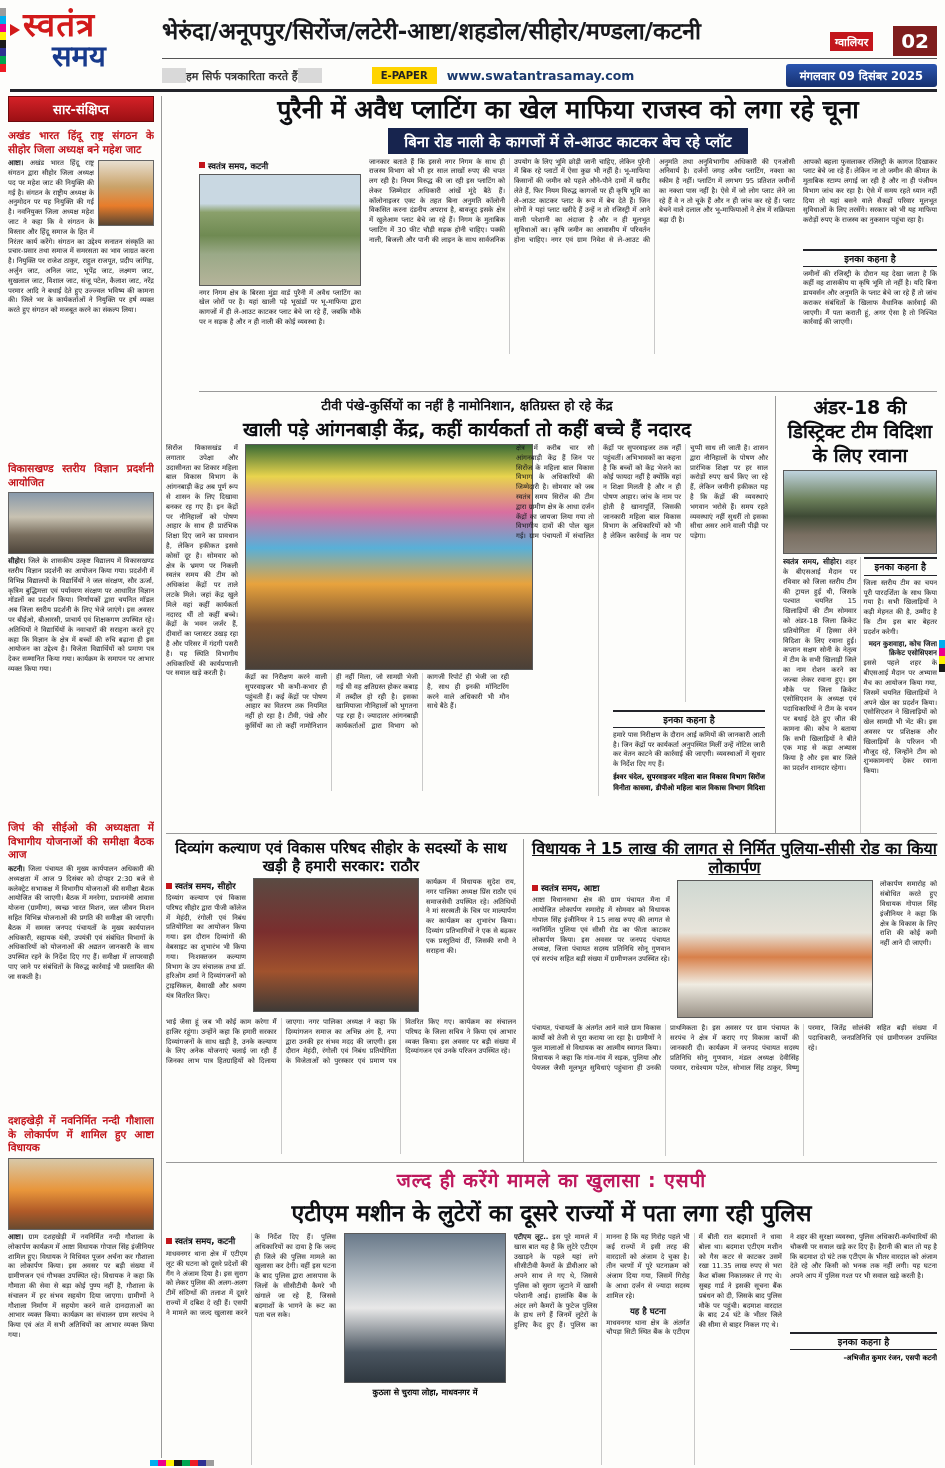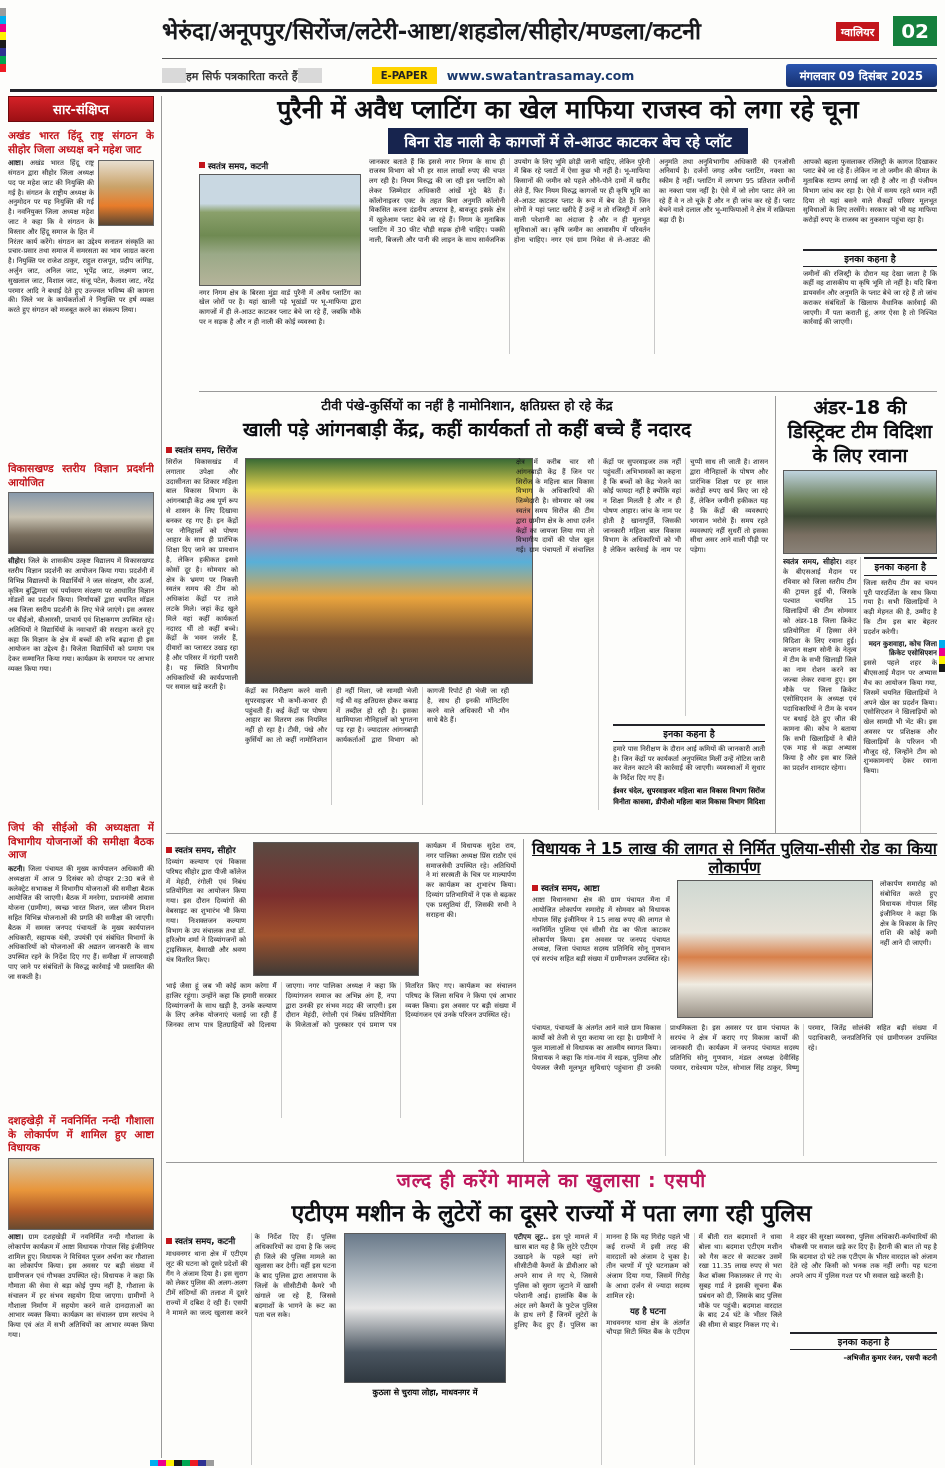--- a/index.html
+++ b/index.html
@@ -12,23 +12,23 @@
   .regbar-h { position:absolute; height:6px; display:flex; }
   .regbar-h div { width:8px; height:6px; }
 
   
   .header { position:absolute; left:10px; top:6px; right:8px; height:86px; border-bottom:3px solid #23242a; }
   .logo { position:absolute; left:0; top:2px; width:148px; }
   .logo .l1 { color:#d21a1a; font-size:33px; font-weight:800; line-height:1; letter-spacing:1px; }
   .logo .l1:before { content:""; display:inline-block; width:0; height:0; border-left:10px solid #d21a1a; border-top:6px solid transparent; border-bottom:6px solid transparent; margin-right:3px; }
   .logo .l2 { color:#173a8c; font-size:29px; font-weight:800; line-height:1.05; margin-left:42px; }
   .locations { position:absolute; left:152px; top:8px; right:92px; font-size:23px; font-weight:800; color:#17181c; white-space:nowrap; overflow:hidden; }
-  .ed-box { position:absolute; right:0; top:10px; display:flex; align-items:center; gap:14px;text-align:center; }
+  .ed-box { position:absolute; right:0; top:20px; display:flex; align-items:center; gap:20px;text-align:center; }
   .ed-name { background:#c3161c; color:#fff; font-size:11px; font-weight:700; padding:2px 5px; }
-  .ed-page { background:#15803d; color:#fff; font-size:20px; font-weight:800; padding:3px 8px; }
+  .ed-page { background:#7f1d1d; color:#fff; font-size:20px; font-weight:800; padding:3px 8px; }
   .subbar { position:absolute; left:152px; right:0; top:52px; height:30px; border-top:1.5px solid #555; display:flex; align-items:center; gap:10px; padding-top:4px; }
   .tagline { font-size:11px; font-weight:700; color:#3a3a3a; border-left:24px solid #d9d9d9; border-right:24px solid #d9d9d9; padding:0 0; }
   .epaper { background:#ffd400; color:#222; font-weight:800; font-size:10px; padding:3px 9px; margin-left:40px; }
   .website { font-size:12.5px; font-weight:800; color:#1b3a6e; }
   .datebox { margin-left:auto; background:linear-gradient(180deg,#2b55b0,#16306e); color:#fff; font-size:11.5px; font-weight:700; padding:4px 14px; border-radius:3px; }
 
   
   .sidebar { position:absolute; left:8px; top:96px; width:154px; bottom:10px; border-right:1px solid #999; padding-right:7px; display:flex; flex-direction:column; }
   .sb-head { background:linear-gradient(180deg,#d42127,#9c1014); color:#fff; text-align:center; font-weight:800; font-size:13px; padding:3px 0; border:1px solid #6d0a0d; }
   .sb-story { margin-top:7px; overflow:hidden; }
@@ -124,20 +124,24 @@
       <div style="background:#9c9c9c"></div>
   </div>
   <div class="regbar-v" style="right:0;top:640px;">
     <div style="background:#00aeef"></div>
       <div style="background:#ec008c"></div>
       <div style="background:#fff200"></div>
       <div style="background:#1a1a1a"></div>
   </div>
 
   <div class="header">
+    <div class="logo">
+      <div class="l1">स्वतंत्र</div>
+      <div class="l2">समय</div>
+    </div>
     <div class="locations">भेरुंदा/अनूपपुर/सिरोंज/लटेरी-आष्टा/शहडोल/सीहोर/मण्डला/कटनी</div>
     <div class="ed-box">
       <span class="ed-name">ग्वालियर</span>
       <span class="ed-page">02</span>
     </div>
     <div class="subbar">
       <span class="tagline">हम सिर्फ पत्रकारिता करते हैं</span>
       <span class="epaper">E-PAPER</span>
       <span class="website">www.swatantrasamay.com</span>
       <span class="datebox">मंगलवार 09 दिसंबर 2025</span>
@@ -203,24 +207,20 @@
         <div class="q-title">इनका कहना है</div>
         <div class="body-txt">जमीनों की रजिस्ट्री के दौरान यह देखा जाता है कि कहीं वह शासकीय या कृषि भूमि तो नहीं है। यदि बिना डायवर्सन और अनुमति के प्लाट बेचे जा रहे हैं तो जांच कराकर संबंधितों के खिलाफ वैधानिक कार्रवाई की जाएगी। मैं पता कराती हूं, अगर ऐसा है तो निश्चित कार्रवाई की जाएगी।</div>
       </div>
     </div>
   </div>
 
   <div class="row2">
     <div class="r2left">
       <div class="kicker">टीवी पंखे-कुर्सियों का नहीं है नामोनिशान, क्षतिग्रस्त हो रहे केंद्र</div>
       <h2>खाली पड़े आंगनबाड़ी केंद्र, कहीं कार्यकर्ता तो कहीं बच्चे हैं नदारद</h2>
-      <div class="byline">
-        <span class="sq"></span>
-        <span>स्वतंत्र समय, सिरोंज</span>
-      </div>
       <div class="r2cols">
         <div class="r2a body-txt">सिरोंज विकासखंड में लगातार उपेक्षा और उदासीनता का शिकार महिला बाल विकास विभाग के आंगनबाड़ी केंद्र अब पूर्ण रूप से शासन के लिए दिखावा बनकर रह गए हैं। इन केंद्रों पर नौनिहालों को पोषण आहार के साथ ही प्रारंभिक शिक्षा दिए जाने का प्रावधान है, लेकिन हकीकत इससे कोसों दूर है। सोमवार को क्षेत्र के भ्रमण पर निकली स्वतंत्र समय की टीम को अधिकांश केंद्रों पर ताले लटके मिले। जहां केंद्र खुले मिले वहां कहीं कार्यकर्ता नदारद थीं तो कहीं बच्चे। केंद्रों के भवन जर्जर हैं, दीवारों का प्लास्टर उखड़ रहा है और परिसर में गंदगी पसरी है। यह स्थिति विभागीय अधिकारियों की कार्यप्रणाली पर सवाल खड़े करती है।</div>
         <div class="r2b">
           <div class="photo" style="background:linear-gradient(180deg,#3a6b35 0%,#e8d44d 14%,#d96fa0 30%,#58b0d8 46%,#e8a33d 62%,#7a5230 80%,#4a4038 100%);"></div>
           <div class="below col3 body-txt">केंद्रों का निरीक्षण करने वाली सुपरवाइजर भी कभी-कभार ही पहुंचती हैं। कई केंद्रों पर पोषण आहार का वितरण तक नियमित नहीं हो रहा है। टीवी, पंखे और कुर्सियों का तो कहीं नामोनिशान ही नहीं मिला, जो सामग्री भेजी गई थी वह क्षतिग्रस्त होकर कबाड़ में तब्दील हो रही है। इसका खामियाजा नौनिहालों को भुगतना पड़ रहा है। ज्यादातर आंगनबाड़ी कार्यकर्ताओं द्वारा विभाग को कागजी रिपोर्ट ही भेजी जा रही है, साथ ही इनकी मॉनिटरिंग करने वाले अधिकारी भी मौन साधे बैठे हैं।</div>
         </div>
         <div class="r2c col3 body-txt">क्षेत्र में करीब चार सौ आंगनबाड़ी केंद्र हैं जिन पर सिरोंज के महिला बाल विकास विभाग के अधिकारियों की जिम्मेदारी है। सोमवार को जब स्वतंत्र समय सिरोंज की टीम द्वारा ग्रामीण क्षेत्र के आधा दर्जन केंद्रों का जायजा लिया गया तो विभागीय दावों की पोल खुल गई। ग्राम पंचायतों में संचालित केंद्रों पर सुपरवाइजर तक नहीं पहुंचतीं। अभिभावकों का कहना है कि बच्चों को केंद्र भेजने का कोई फायदा नहीं है क्योंकि वहां न शिक्षा मिलती है और न ही पोषण आहार। जांच के नाम पर होती है खानापूर्ति, जिसकी जानकारी महिला बाल विकास विभाग के अधिकारियों को भी है लेकिन कार्रवाई के नाम पर चुप्पी साध ली जाती है। शासन द्वारा नौनिहालों के पोषण और प्रारंभिक शिक्षा पर हर साल करोड़ों रुपए खर्च किए जा रहे हैं, लेकिन जमीनी हकीकत यह है कि केंद्रों की व्यवस्थाएं भगवान भरोसे हैं। समय रहते व्यवस्थाएं नहीं सुधरीं तो इसका सीधा असर आने वाली पीढ़ी पर पड़ेगा।</div>
         <div class="quote-float">
           <div class="q-title">इनका कहना है</div>
           <div class="body-txt">हमारे पास निरीक्षण के दौरान आई कमियों की जानकारी आती है। जिन केंद्रों पर कार्यकर्ता अनुपस्थित मिलीं उन्हें नोटिस जारी कर वेतन काटने की कार्रवाई की जाएगी। व्यवस्थाओं में सुधार के निर्देश दिए गए हैं।</div>
@@ -239,20 +239,21 @@
         <span class="q-title" style="display:block;">इनका कहना है</span>
         <span>जिला स्तरीय टीम का चयन पूरी पारदर्शिता के साथ किया गया है। सभी खिलाड़ियों ने कड़ी मेहनत की है, उम्मीद है कि टीम इस बार बेहतर प्रदर्शन करेगी।</span>
         <span class="q-attr" style="display:block;">मदन कुशवाहा, कोच जिला क्रिकेट एसोसिएशन</span>
         <span>इससे पहले शहर के बीएसआई मैदान पर अभ्यास मैच का आयोजन किया गया, जिसमें चयनित खिलाड़ियों ने अपने खेल का प्रदर्शन किया। एसोसिएशन ने खिलाड़ियों को खेल सामग्री भी भेंट की। इस अवसर पर प्रशिक्षक और खिलाड़ियों के परिजन भी मौजूद रहे, जिन्होंने टीम को शुभकामनाएं देकर रवाना किया।</span>
       </div>
     </div>
   </div>
 
   <div class="row3">
     <div class="r3left">
+      <h3>दिव्यांग कल्याण एवं विकास परिषद सीहोर के सदस्यों के साथ खड़ी है हमारी सरकार: राठौर</h3>
       <div class="r3band" style="height:136px;">
         <div style="width:80px;flex:0 0 auto;">
           <div class="byline">
             <span class="sq"></span>
             <span>स्वतंत्र समय, सीहोर</span>
           </div>
           <div class="txt body-txt" style="height:118px;">दिव्यांग कल्याण एवं विकास परिषद सीहोर द्वारा पीजी कॉलेज में मेहंदी, रंगोली एवं निबंध प्रतियोगिता का आयोजन किया गया। इस दौरान दिव्यांगों की वेबसाइट का शुभारंभ भी किया गया। निःशक्तजन कल्याण विभाग के उप संचालक तथा डॉ. हरिओम शर्मा ने दिव्यांगजनों को ट्राइसिकल, बैसाखी और श्रवण यंत्र वितरित किए।</div>
         </div>
         <div class="photo" style="width:166px;height:134px;flex:0 0 auto;background:linear-gradient(180deg,#5a4a42 0%,#7a2e2e 40%,#a0522d 70%,#3f3a36 100%);"></div>
         <div class="txt body-txt" style="flex:1;height:134px;">कार्यक्रम में विधायक सुदेश राय, नगर पालिका अध्यक्ष प्रिंस राठौर एवं समाजसेवी उपस्थित रहे। अतिथियों ने मां सरस्वती के चित्र पर माल्यार्पण कर कार्यक्रम का शुभारंभ किया। दिव्यांग प्रतिभागियों ने एक से बढ़कर एक प्रस्तुतियां दीं, जिसकी सभी ने सराहना की।</div>

